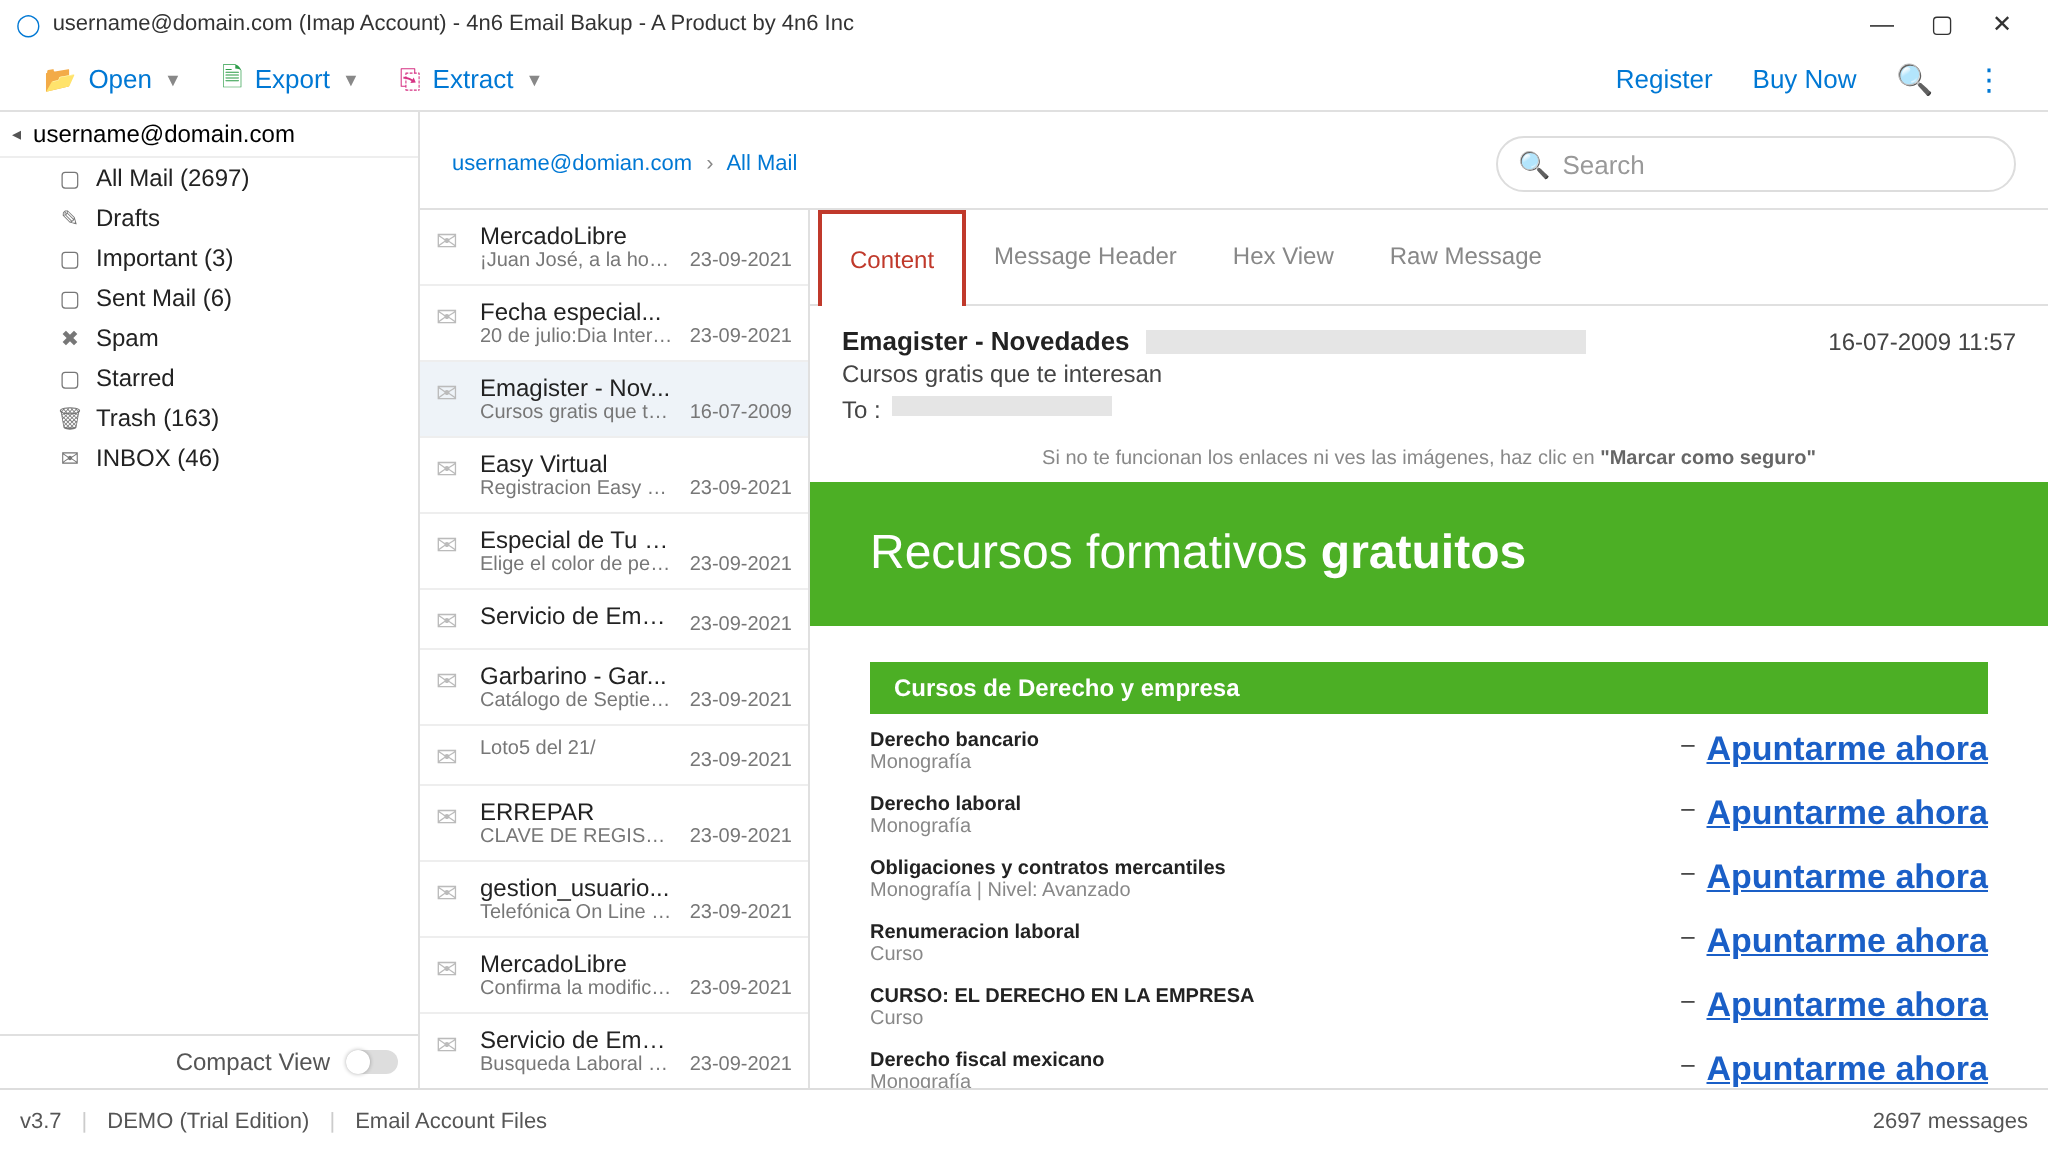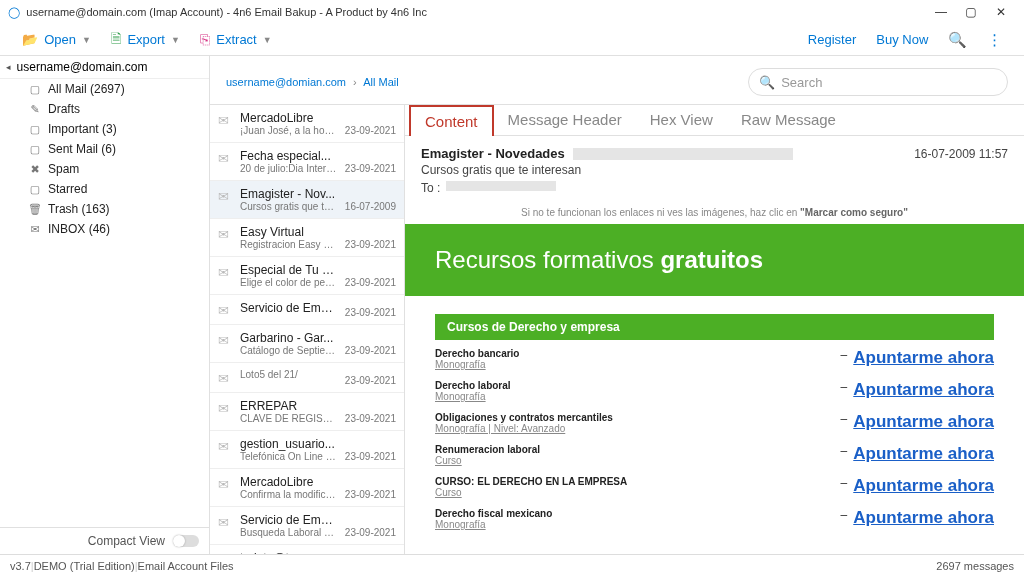--- a/index.html
+++ b/index.html
@@ -32,44 +32,44 @@
 .msglist { width:195px; border-right:1px solid #e0e0e0; overflow:auto; }
 .msg { display:flex; padding:6px 8px; border-bottom:1px solid #eee; gap:8px; }
 .msg.selected { background:#eef3f8; }
 .msg .env { color:#bbb; font-size:13px; margin-top:2px; width:14px; }
 .msg .mc { flex:1; min-width:0; }
 .msg .ms { font-size:12px; color:#222; white-space:nowrap; overflow:hidden; text-overflow:ellipsis; }
 .msg .mp { font-size:10px; color:#777; white-space:nowrap; overflow:hidden; text-overflow:ellipsis; }
 .msg .md { font-size:10px; color:#777; align-self:flex-end; white-space:nowrap; }
 .reader { flex:1; display:flex; flex-direction:column; min-width:0; }
 .tabs { display:flex; border-bottom:1px solid #e0e0e0; padding-left:4px; }
-.tab { padding:6px 14px; font-size:15px; color:#888; cursor:pointer; }
+.tab { padding:16px 14px; font-size:12px; color:#888; cursor:pointer; }
 .tab.active { color:#c0392b; border:2px solid #c0392b; border-bottom:none; margin-bottom:-1px; background:#fff; }
 .header-block { padding:10px 16px 6px; }
 .header-block .subj-row { display:flex; align-items:center; gap:8px; }
 .header-block .subj { font-size:13px; font-weight:600; color:#222; }
 .header-block .redact { background:#e5e5e5; height:12px; flex:0 0 220px; }
 .header-block .dt { margin-left:auto; font-size:12px; color:#444; }
 .header-block .sub2 { font-size:12px; color:#444; margin-top:2px; }
 .header-block .to-row { font-size:12px; color:#444; margin-top:4px; display:flex; gap:6px; }
 .header-block .to-row .redact-sm { background:#e5e5e5; height:10px; width:110px; }
 .notice { font-size:10px; color:#888; text-align:center; padding:6px 0; }
 .notice b { color:#666; }
 .banner { background:#4caf25; color:#fff; padding:22px 30px; display:flex; }
 .banner .btxt { font-size:24px; font-weight:300; }
 .banner .btxt strong { font-weight:700; }
 .body-scroll { overflow:auto; flex:1; }
 .section-head { background:#4caf25; color:#fff; font-size:12px; font-weight:600; padding:6px 12px; margin:18px 30px 0; }
 .course { margin:6px 30px 0; display:flex; align-items:flex-start; padding:2px 0; }
 .course .cl { flex:1; }
 .course .ct { font-size:10px; font-weight:700; color:#222; }
-.course .cm { font-size:10px; color:#888;text-decoration:underline; }
+.course .cm { font-size:10px; color:#888; }
 .course .dash { font-size:12px; color:#333; margin-right:6px; }
 .course .link { font-size:17px; color:#1a5fc7; font-weight:700; text-decoration:underline; }
-.statusbar { height:22px; border-top:1px solid #ddd; display:flex; align-items:center; font-size:11px; color:#555; padding:0 10px; }
+.statusbar { height:32px; border-top:1px solid #ddd; display:flex; align-items:center; font-size:11px; color:#555; padding:0 10px; gap:10px; }
 .statusbar .sep { color:#ccc; }
 .statusbar .spacer { flex:1; }
 </style>
 </head>
 <body>
 
 <div class="titlebar">
   <span style="color:#0078d4;margin-right:6px;">◯</span>
   <span>username@domain.com (Imap Account) - 4n6 Email Bakup - A Product by 4n6 Inc</span>
   <span class="spacer"></span>

